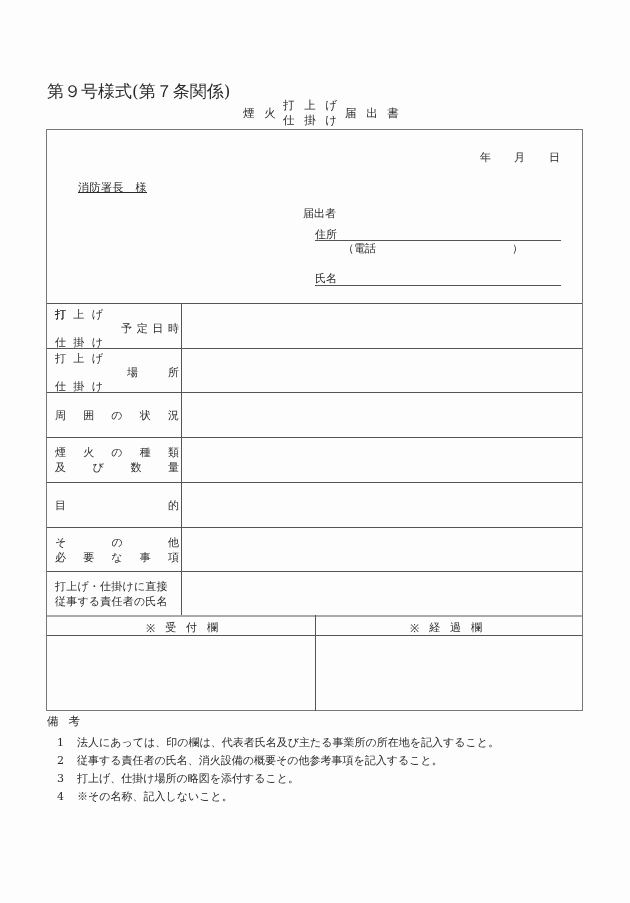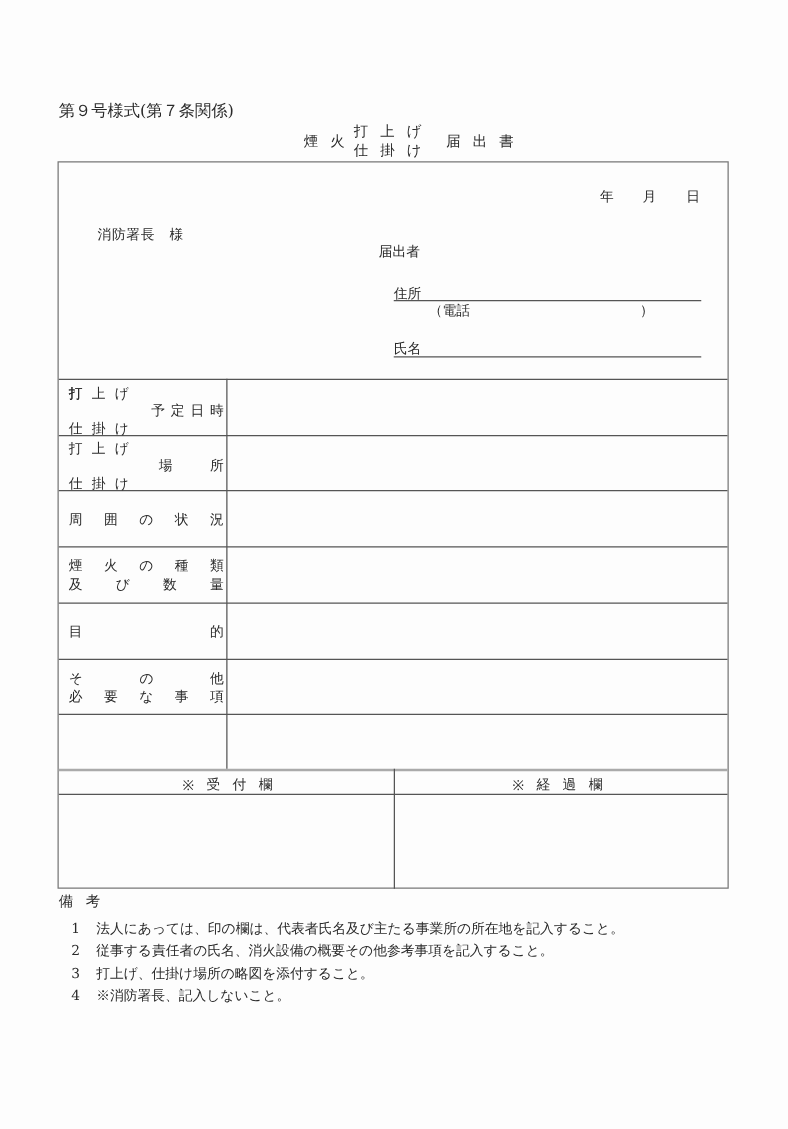--- a/index.html
+++ b/index.html
@@ -1,53 +1,53 @@
 <!DOCTYPE html>
 <html><head>
 <meta charset="utf-8">
 <style>
   html, body { margin:0; padding:0; }
   body { width:630px; height:903px; background:#fdfdfd; position:relative; overflow:hidden;
          font-family:"DejaVu Serif","Liberation Serif",serif; color:#2a2a2a; font-size:11px; }
   .abs { position:absolute; white-space:nowrap; }
-  .form-no { left:47px; top:80px; font-size:13px; }
+  .form-no { left:47px; top:80px; font-size:17px; }
   .title { left:243px; top:98px; height:30px; }
   .title .t { position:absolute; font-size:11.5px; letter-spacing:3px; }
   .box { position:absolute; left:46px; top:129px; width:537px; height:582px; border:1.5px solid #777; box-sizing:border-box; }
   .hline { position:absolute; left:0; right:0; height:0; border-top:1px solid #555; }
   .vline { position:absolute; width:0; border-left:1px solid #555; }
   .date { position:absolute; top:20px; font-size:11px; }
-  .addressee { position:absolute; left:31px; top:50px; font-size:11px; letter-spacing:0.5px; }
+  .addressee { position:absolute; left:31px; top:50px; font-size:11px; letter-spacing:0.5px;text-decoration:underline; }
   .uline { position:absolute; height:0; border-top:1px solid #555; }
   .label { position:absolute; left:8px; width:124px; font-size:11px; }
   .label .ln { position:absolute; left:0; right:0; display:flex; justify-content:space-between; }
   .cell-title { position:absolute; font-size:11px; letter-spacing:0; display:flex; justify-content:space-between; }
   .notes-h { left:47px; top:714px; font-size:11.5px; letter-spacing:10px; }
   .note { left:57px; font-size:11px; }
   .note .n { display:inline-block; width:20px; }
 </style>
 </head>
 <body>
 
 <div class="abs form-no">第９号様式(第７条関係)</div>
 
 <div class="abs title">
   <span class="t" style="left:0;top:8px;">煙 火</span>
   <span class="t" style="left:40px;top:0;">打 上 げ</span>
   <span class="t" style="left:40px;top:15px;">仕 掛 け</span>
-  <span class="t" style="left:114px;top:8px;">届 出 書</span>
+  <span class="t" style="left:102px;top:8px;">届 出 書</span>
 </div>
 
 <div class="box">
 
   <span class="date" style="left:433px;">年</span>
   <span class="date" style="left:467px;">月</span>
   <span class="date" style="left:502px;">日</span>
   <span class="addressee">消防署長　様</span>
-  <span class="abs" style="left:256px;top:64px;">届出者</span>
+  <span class="abs" style="left:256px;top:76px;">届出者</span>
   <span class="abs" style="left:268px;top:97px;">住所</span>
   <div class="uline" style="left:268px;width:246px;top:110px;"></div>
   <span class="abs" style="left:296px;top:111px;">（電話</span>
   <span class="abs" style="left:465px;top:111px;">）</span>
   <span class="abs" style="left:268px;top:141px;">氏名</span>
   <div class="uline" style="left:268px;width:246px;top:155px;"></div>
 
   <div class="hline" style="top:173px;"></div>
   <div class="hline" style="top:218px;"></div>
   <div class="hline" style="top:262px;"></div>
@@ -144,20 +144,24 @@
     <span class="ln" style="top:15px;">
       <span>必</span>
         <span>要</span>
         <span>な</span>
         <span>事</span>
         <span>項</span>
     </span>
   </div>
   <div class="abs" style="left:135px;top:398px;width:400px;height:42px;"></div>
 
+  <div class="label" style="top:449px;height:30px;letter-spacing:0.2px;">
+    <span class="abs" style="left:0;top:0;">打上げ・仕掛けに直接</span>
+    <span class="abs" style="left:0;top:15px;">従事する責任者の氏名</span>
+  </div>
   <div class="abs" style="left:135px;top:442px;width:400px;height:42px;"></div>
 
   <div class="cell-title" style="left:99px;top:490px;width:72px;">
     <span>※</span>
       <span>受</span>
       <span>付</span>
       <span>欄</span>
   </div>
   <div class="cell-title" style="left:363px;top:490px;width:72px;">
     <span>※</span>
@@ -166,13 +170,13 @@
       <span>欄</span>
   </div>
   <div class="abs" style="left:0;top:506px;width:267px;height:74px;"></div>
   <div class="abs" style="left:269px;top:506px;width:266px;height:74px;"></div>
 </div>
 
 <div class="abs notes-h">備考</div>
 <div class="abs note" style="top:735px;"><span class="n">1</span><span>法人にあっては、印の欄は、代表者氏名及び主たる事業所の所在地を記入すること。</span></div>
 <div class="abs note" style="top:753px;"><span class="n">2</span><span>従事する責任者の氏名、消火設備の概要その他参考事項を記入すること。</span></div>
 <div class="abs note" style="top:771px;"><span class="n">3</span><span>打上げ、仕掛け場所の略図を添付すること。</span></div>
-<div class="abs note" style="top:789px;"><span class="n">4</span><span>※消防署長、記入しないこと。</span></div>
+<div class="abs note" style="top:789px;"><span class="n">4</span><span>※その名称、記入しないこと。</span></div>
 
 </body></html>

